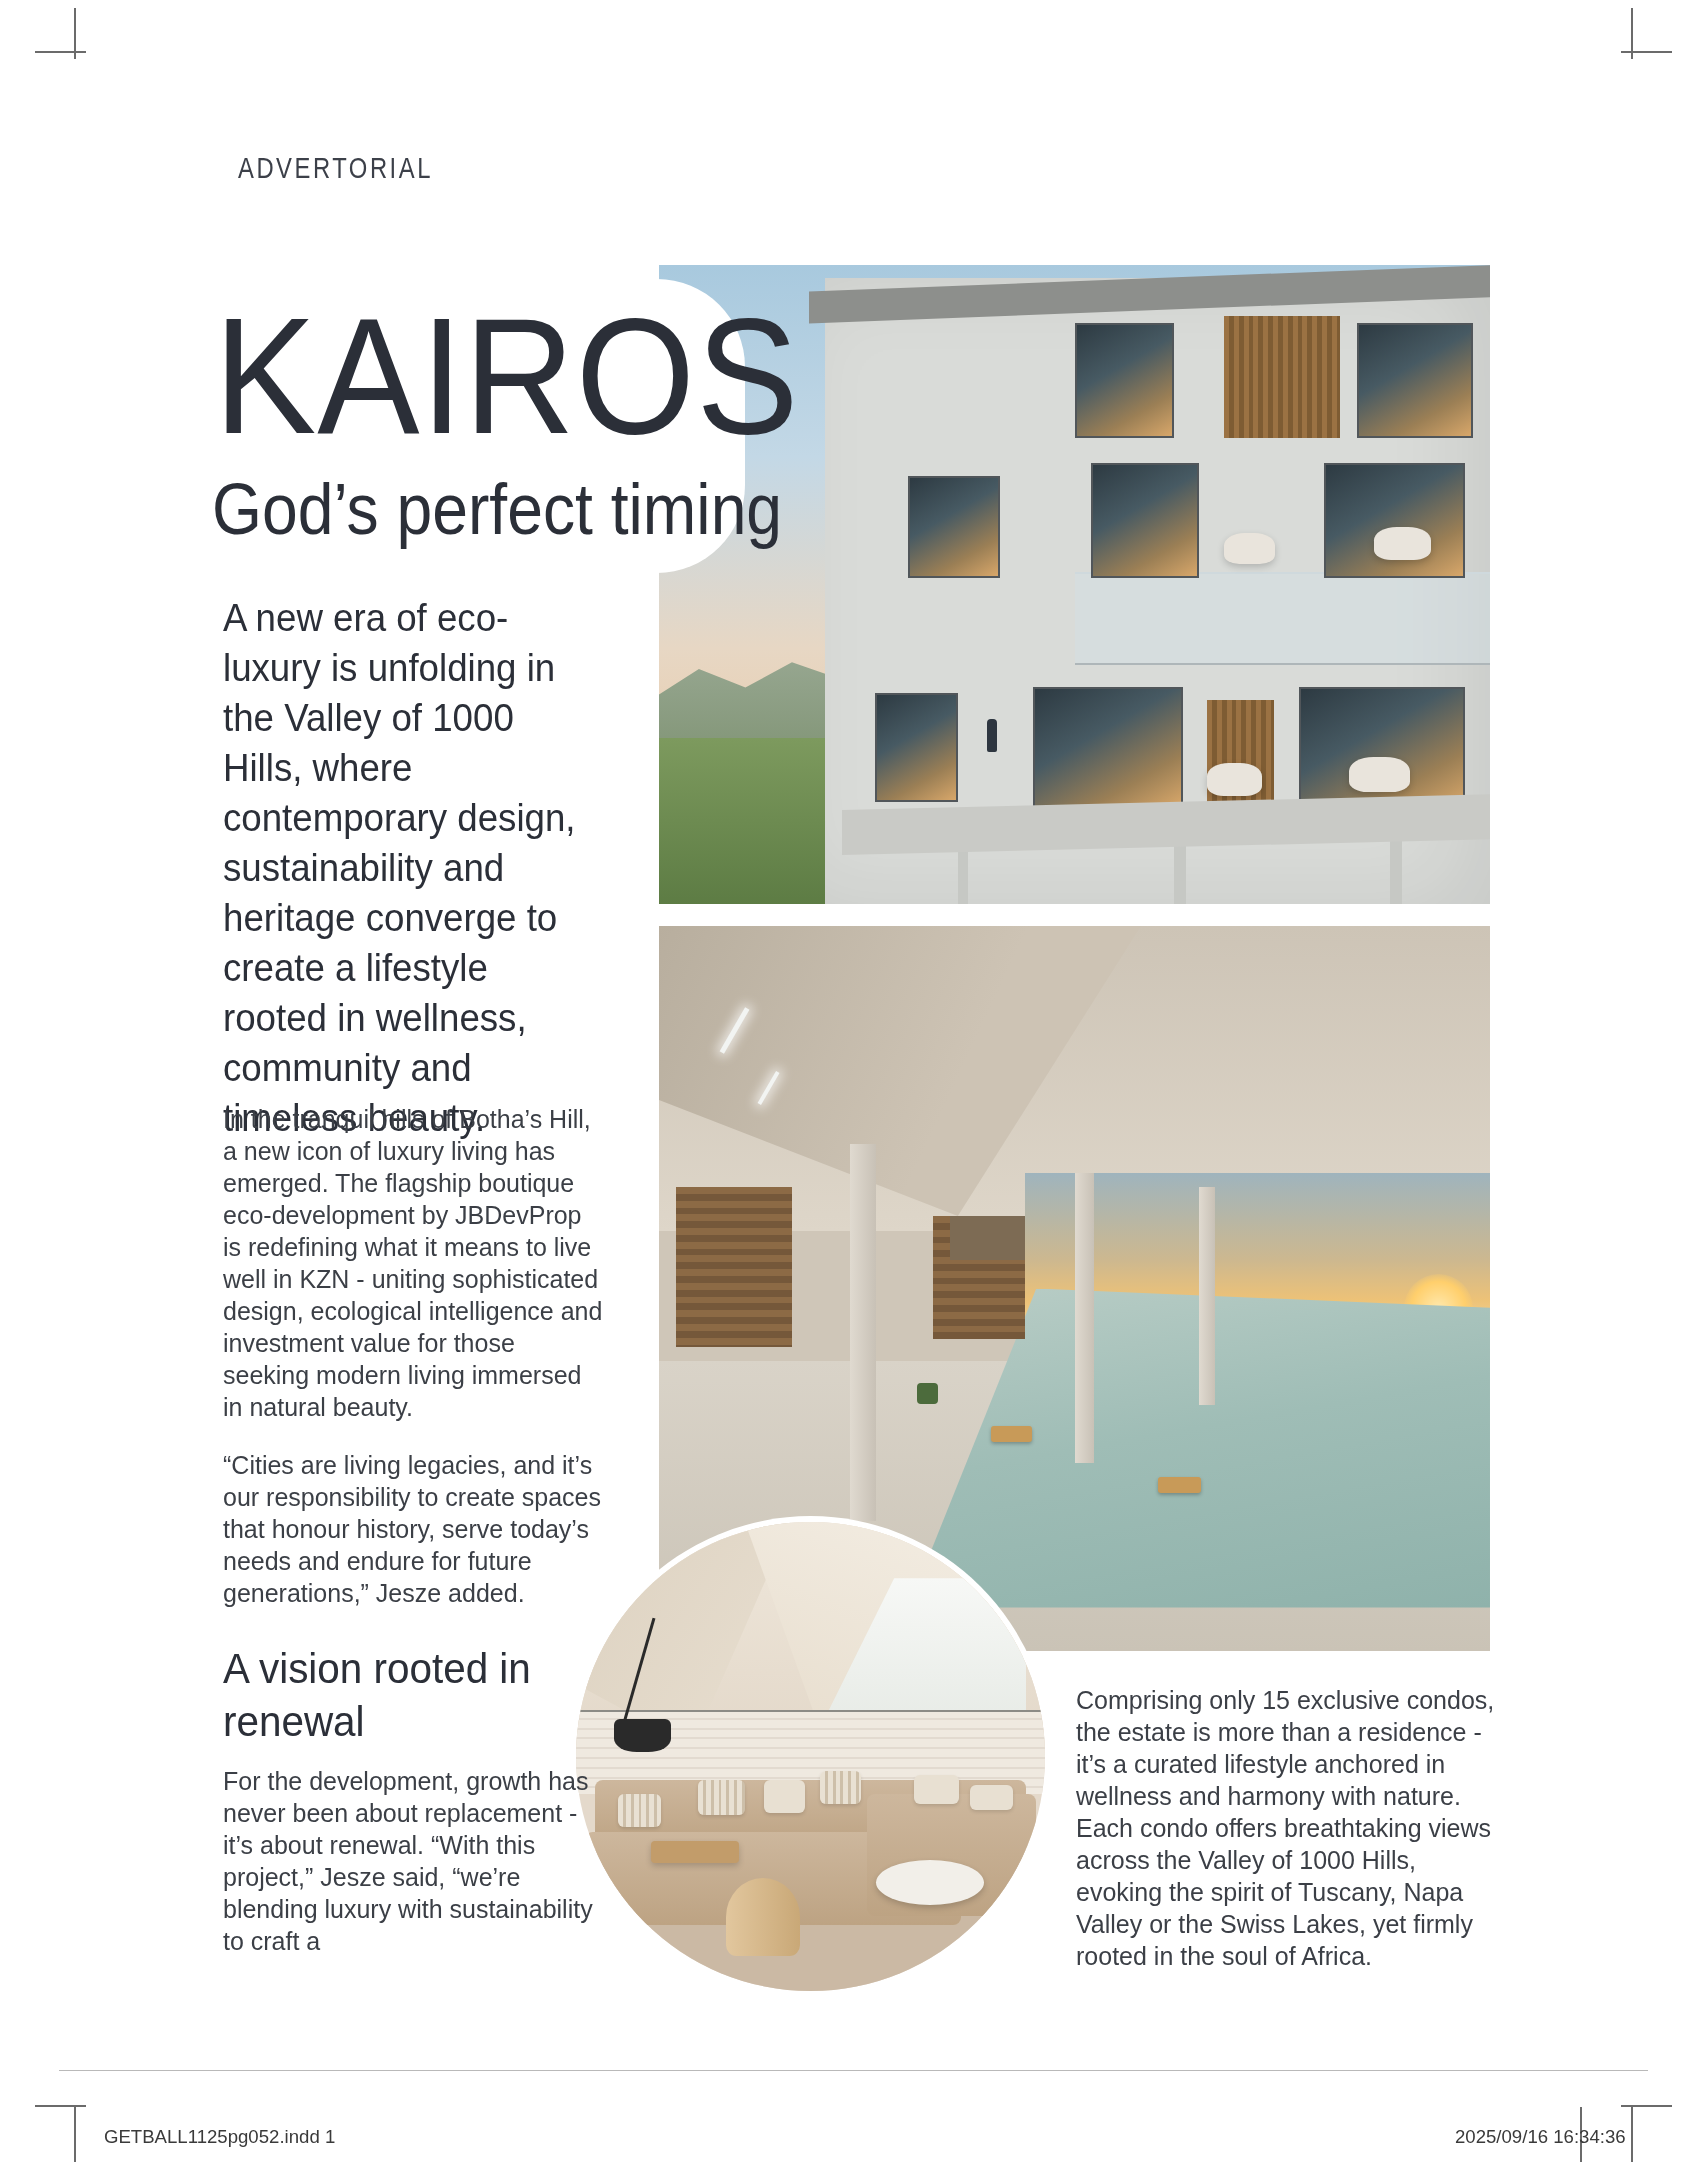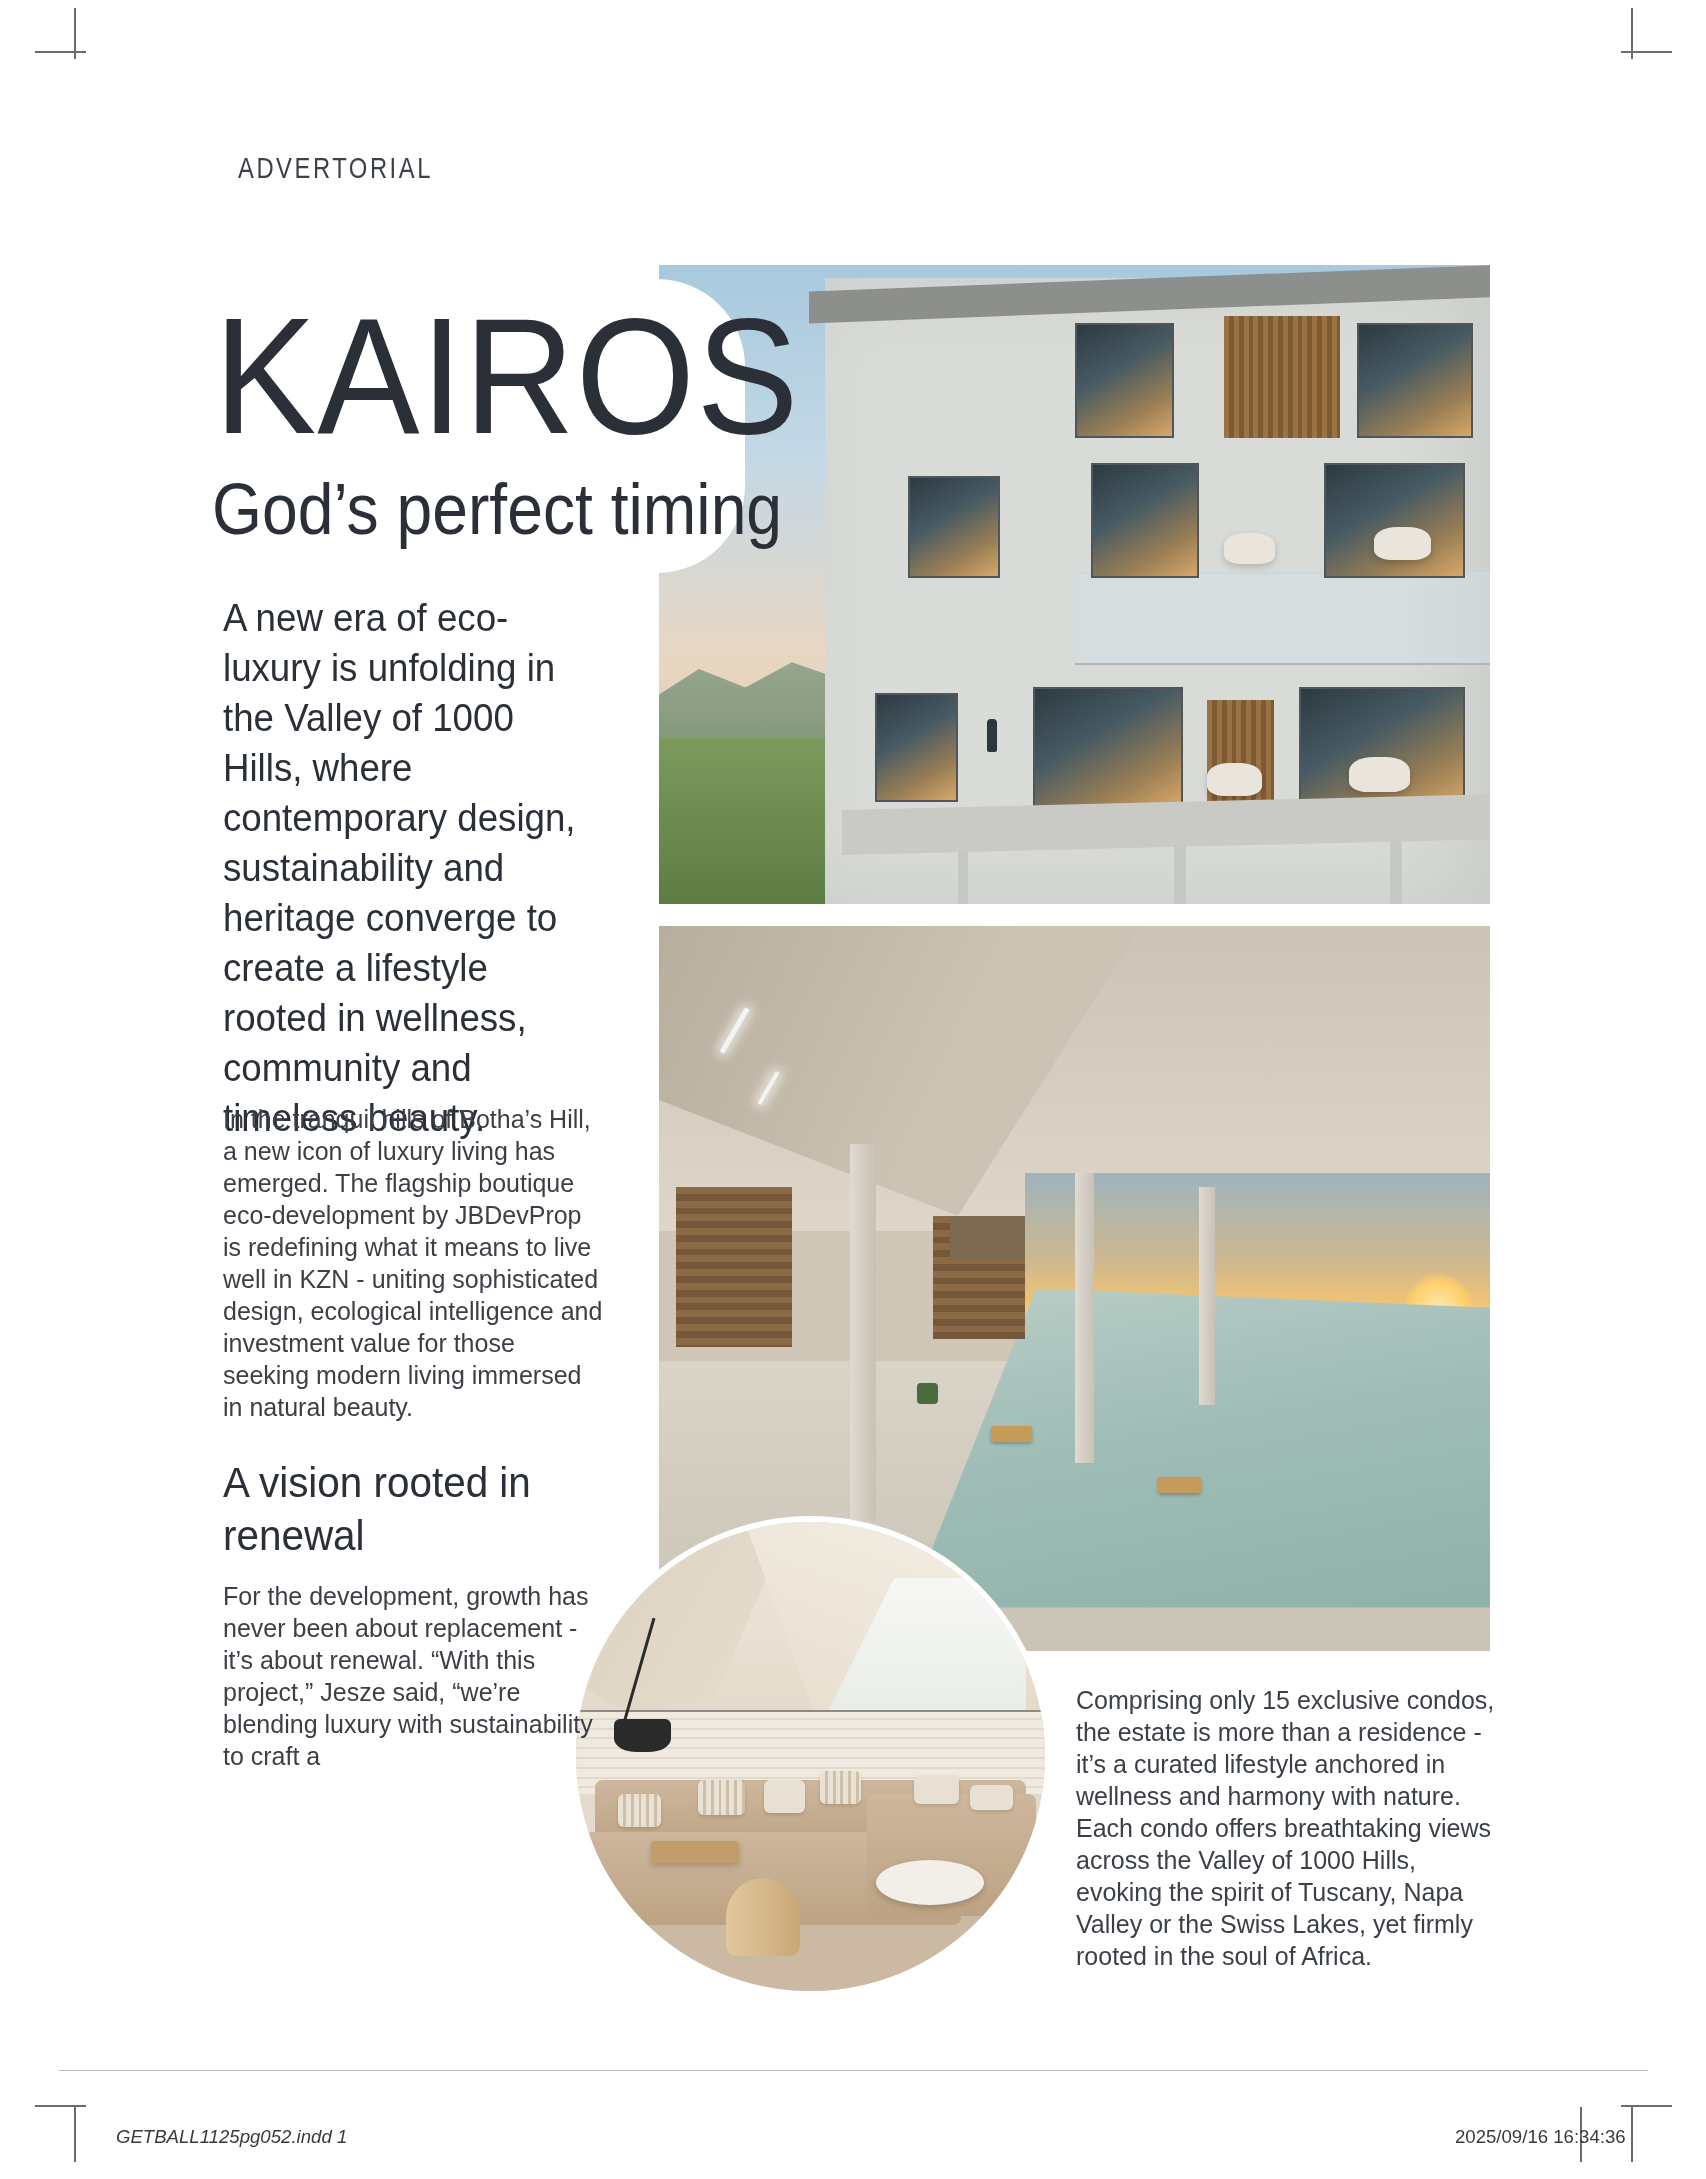--- a/index.html
+++ b/index.html
@@ -355,27 +355,26 @@
   .footer-rule {
     position: absolute;
     left: 59px;
     top: 2070px;
     width: 1589px;
     height: 1px;
     background: #b9b9b9;
   }
   .footer-left {
     position: absolute;
-    left: 116px;
+    left: 104px;
     top: 2126px;
     font-family: "Liberation Sans", sans-serif;
     font-size: 18.6px;
     color: #3a3a3a;
     white-space: nowrap;
-    font-style: italic;
   }
   .footer-right {
     position: absolute;
     left: 1455px;
     top: 2126px;
     font-family: "Liberation Sans", sans-serif;
     font-size: 18.6px;
     color: #3a3a3a;
     white-space: nowrap;
   }
@@ -484,20 +483,21 @@
     <div class="lg-cushion" style="left:72%; top:54%; width:45px; height:29px;"></div>
     <div class="lg-cushion" style="left:84%; top:56%; width:43px; height:25.5px;"></div>
 
     <div class="lg-table" style="left:64%; top:72%; width:108px; height:45px;"></div>
     <div class="lg-stool" style="left:32%; top:76%; width:74px; height:78px; border-radius:50% 50% 14% 14%;"></div>
     <div class="lg-table" style="left:16%; top:68%; width:88px; height:21.6px; border-radius:3.9px; background:#c29c6a;"></div>
   </div>
 
   <div class="col-left">
     <p class="body-p">In the tranquil hills of Botha’s Hill, a new icon of luxury living has emerged. The flagship boutique eco-development by JBDevProp is redefining what it means to live well in KZN - uniting sophisticated design, ecological intelligence and investment value for those seeking modern living immersed in natural beauty.</p>
+    <p class="body-p">“Cities are living legacies, and it’s our responsibility to create spaces that honour history, serve today’s needs and endure for future generations,” Jesze added.</p>
     <h2 class="subhead">A vision rooted in renewal</h2>
     <p class="body-p">For the development, growth has never been about replacement - it’s about renewal. “With this project,” Jesze said, “we’re blending luxury with sustainability to craft a</p>
   </div>
 
   <div class="col-right">
     <p class="body-p">Comprising only 15 exclusive condos, the estate is more than a residence - it’s a curated lifestyle anchored in wellness and harmony with nature. Each condo offers breathtaking views across the Valley of 1000 Hills, evoking the spirit of Tuscany, Napa Valley or the Swiss Lakes, yet firmly rooted in the soul of Africa.</p>
   </div>
 
   <div class="footer-rule"></div>
   <div class="footer-left">GETBALL1125pg052.indd   1</div>

